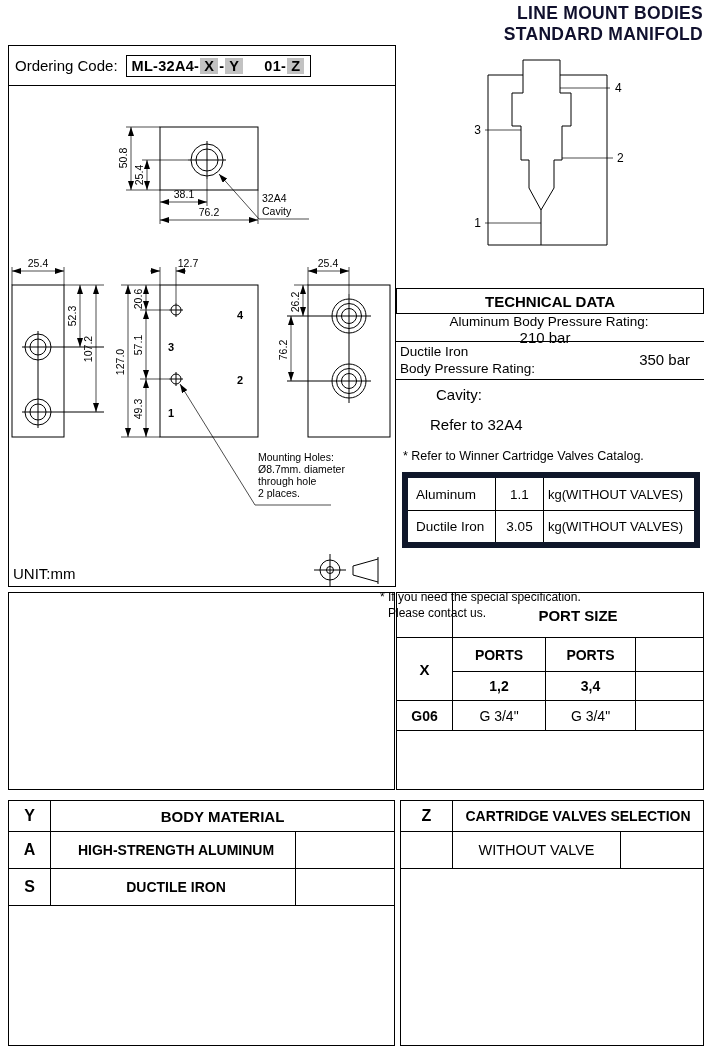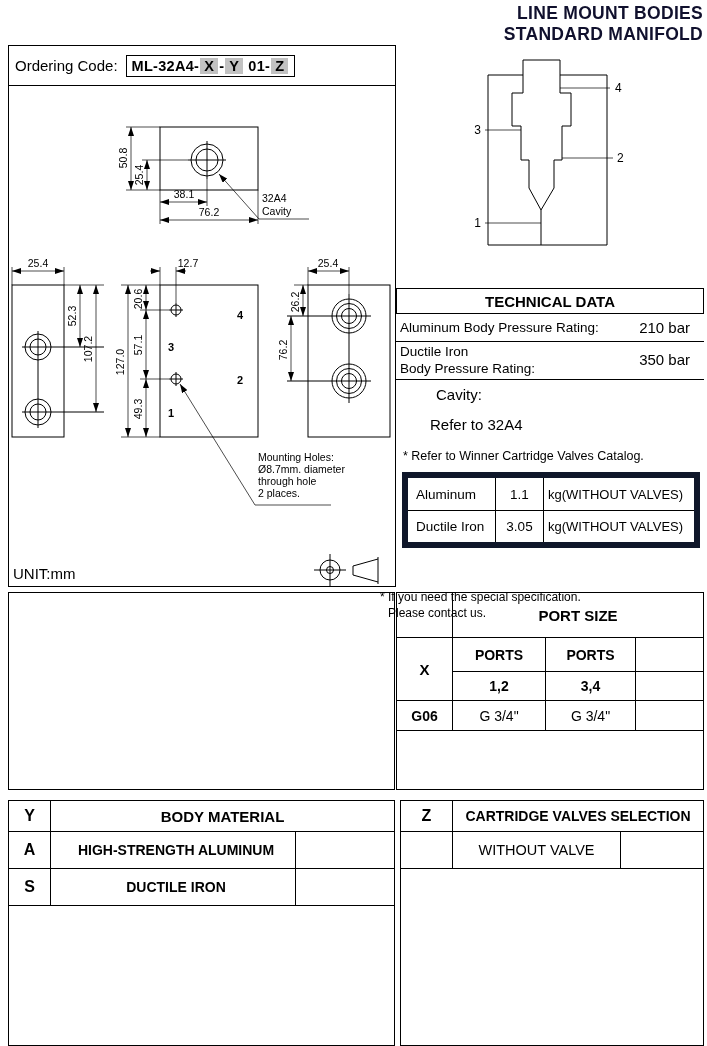--- a/index.html
+++ b/index.html
@@ -8,40 +8,40 @@
   .page { position:relative; width:707px; height:1046px; background:#fff; overflow:hidden; }
 
   .doc-header { position:absolute; top:3px; right:4px; text-align:right;
     font-size:17.5px; font-weight:bold; color:#10102d; line-height:1.18; letter-spacing:.3px; }
 
   .main-box { position:absolute; left:8px; top:45px; width:388px; height:542px; border:1px solid #000; }
   .ordering-row { height:40px; border-bottom:1px solid #000; display:flex; align-items:center; padding:0 6px; font-size:15px; }
   .code-box { display:inline-flex; align-items:center; border:1px solid #000; margin-left:8px; padding:2px 5px;
     font-size:14.5px; font-weight:bold; letter-spacing:.3px; }
   .code-chip { background:#c2c2c2; padding:0 4px; margin:0 1px; }
-  .code-mid { margin-left:4px; }
+  .code-mid { margin-left:20px; }
   .drawing-svg { position:absolute; left:0; top:40px; width:386px; height:500px; }
   .unit-label { position:absolute; left:4px; top:519px; font-size:15px; }
 
   
   .obj rect, .obj circle, .obj path, .obj polyline { fill:none; stroke:#000; stroke-width:1; }
   .obj line { stroke:#000; stroke-width:1; }
   .cl { stroke:#000; stroke-width:.6; }
   .dimg line { stroke:#000; stroke-width:.7; }
   .dt { font-size:10.5px; fill:#000; font-family:"Liberation Sans",sans-serif; }
   .pt { font-size:11px; font-weight:bold; fill:#000; font-family:"Liberation Sans",sans-serif; }
   .st { font-size:12px; fill:#000; font-family:"Liberation Sans",sans-serif; }
   marker path { fill:#000; stroke:none; }
 
   .schematic-svg { position:absolute; left:450px; top:48px; width:250px; height:215px; }
 
   .tech-title { position:absolute; left:396px; top:288px; width:308px; height:26px; border:1px solid #000;
     display:flex; align-items:center; justify-content:center; font-weight:bold; font-size:15px; }
   .tech-row1 { position:absolute; left:396px; top:314px; width:308px; height:28px; border-bottom:1px solid #000;
-    display:flex; align-items:center; justify-content:space-between; padding:0 6px 0 4px; font-size:13.5px; }
+    display:flex; align-items:center; justify-content:space-between; padding:0 6px 0 4px; font-size:13.5px;flex-direction:column; }
   .tech-row2 { position:absolute; left:396px; top:342px; width:308px; height:38px; border-bottom:1px solid #000;
     display:flex; align-items:center; justify-content:space-between; padding:0 6px 0 4px; font-size:13.5px; line-height:1.25; }
   .tech-val { font-size:15px; margin-right:8px; }
   .cavity-label { position:absolute; left:400px; top:386px; font-size:15px;margin-left:36px; }
   .cavity-value { position:absolute; left:430px; top:416px; font-size:15px; }
   .catalog-note { position:absolute; left:403px; top:449px; font-size:12.5px; }
   .weights-table { position:absolute; left:402px; top:472px; width:298px; border:6px solid #0f172a; }
   .wt-row { display:flex; height:32px; }
   .wt-row + .wt-row { border-top:1px solid #000; }
   .wt-material { width:88px; display:flex; align-items:center; padding-left:8px; font-size:13.5px; border-right:1px solid #000; }

